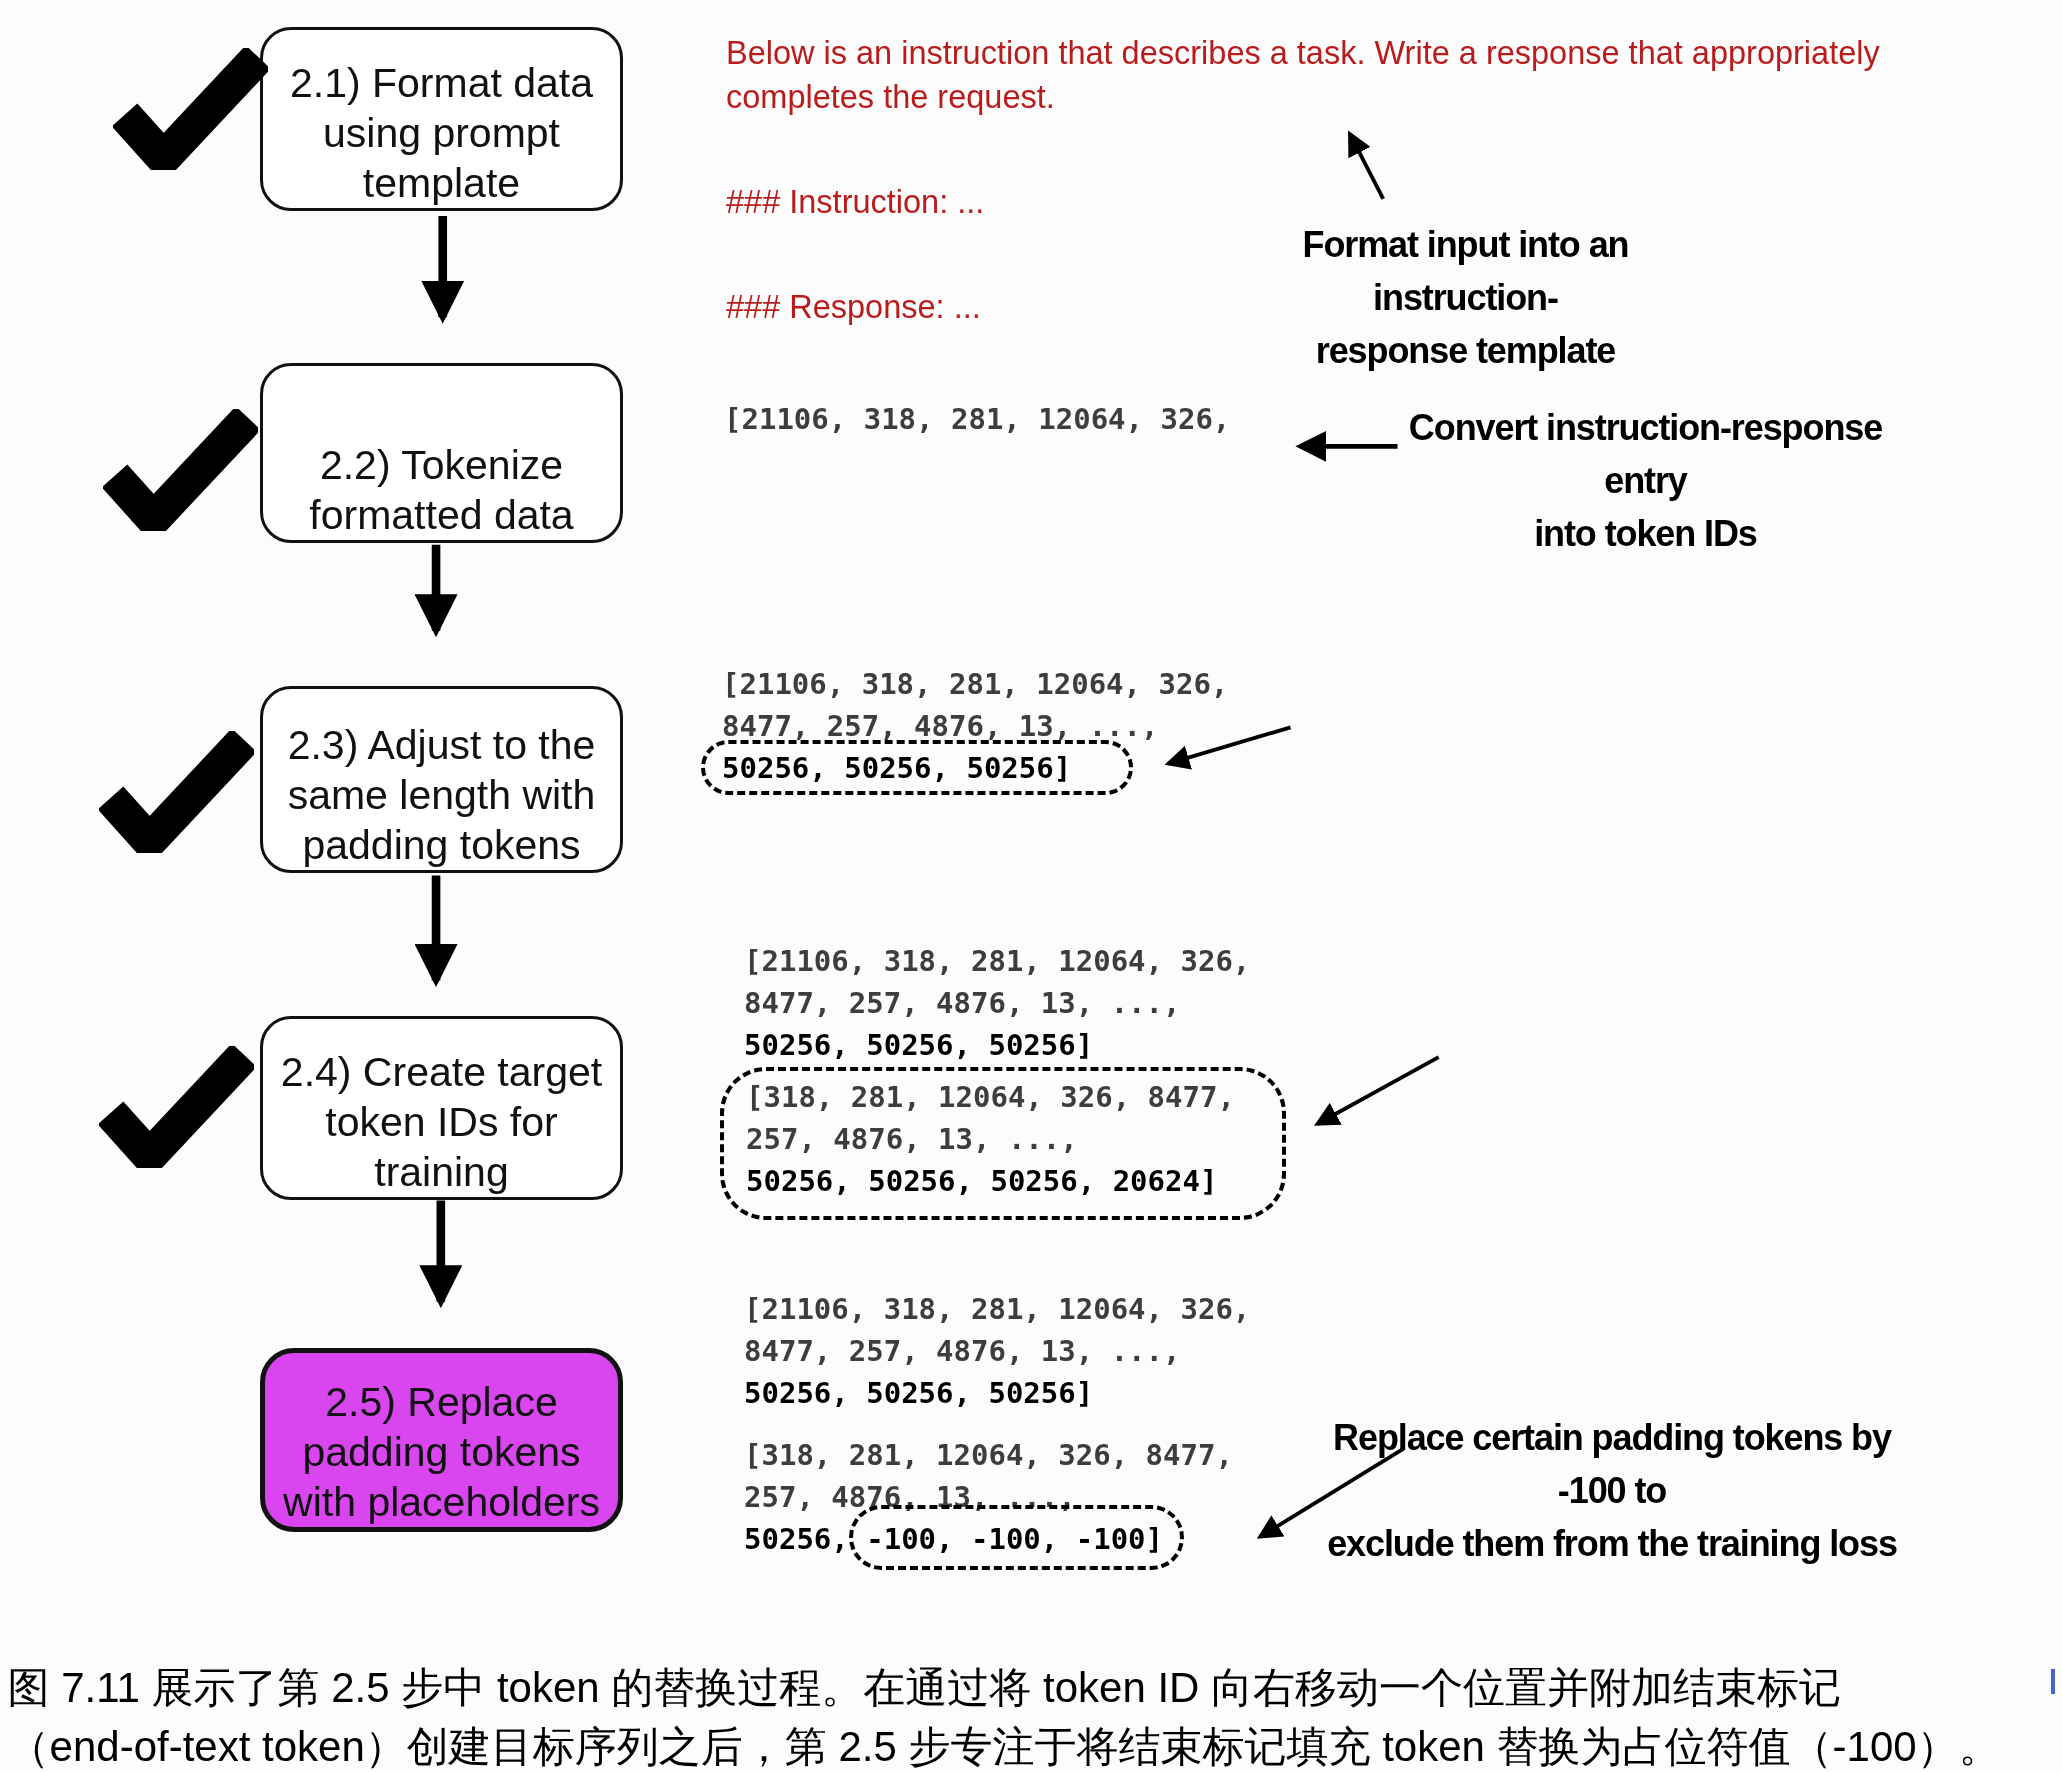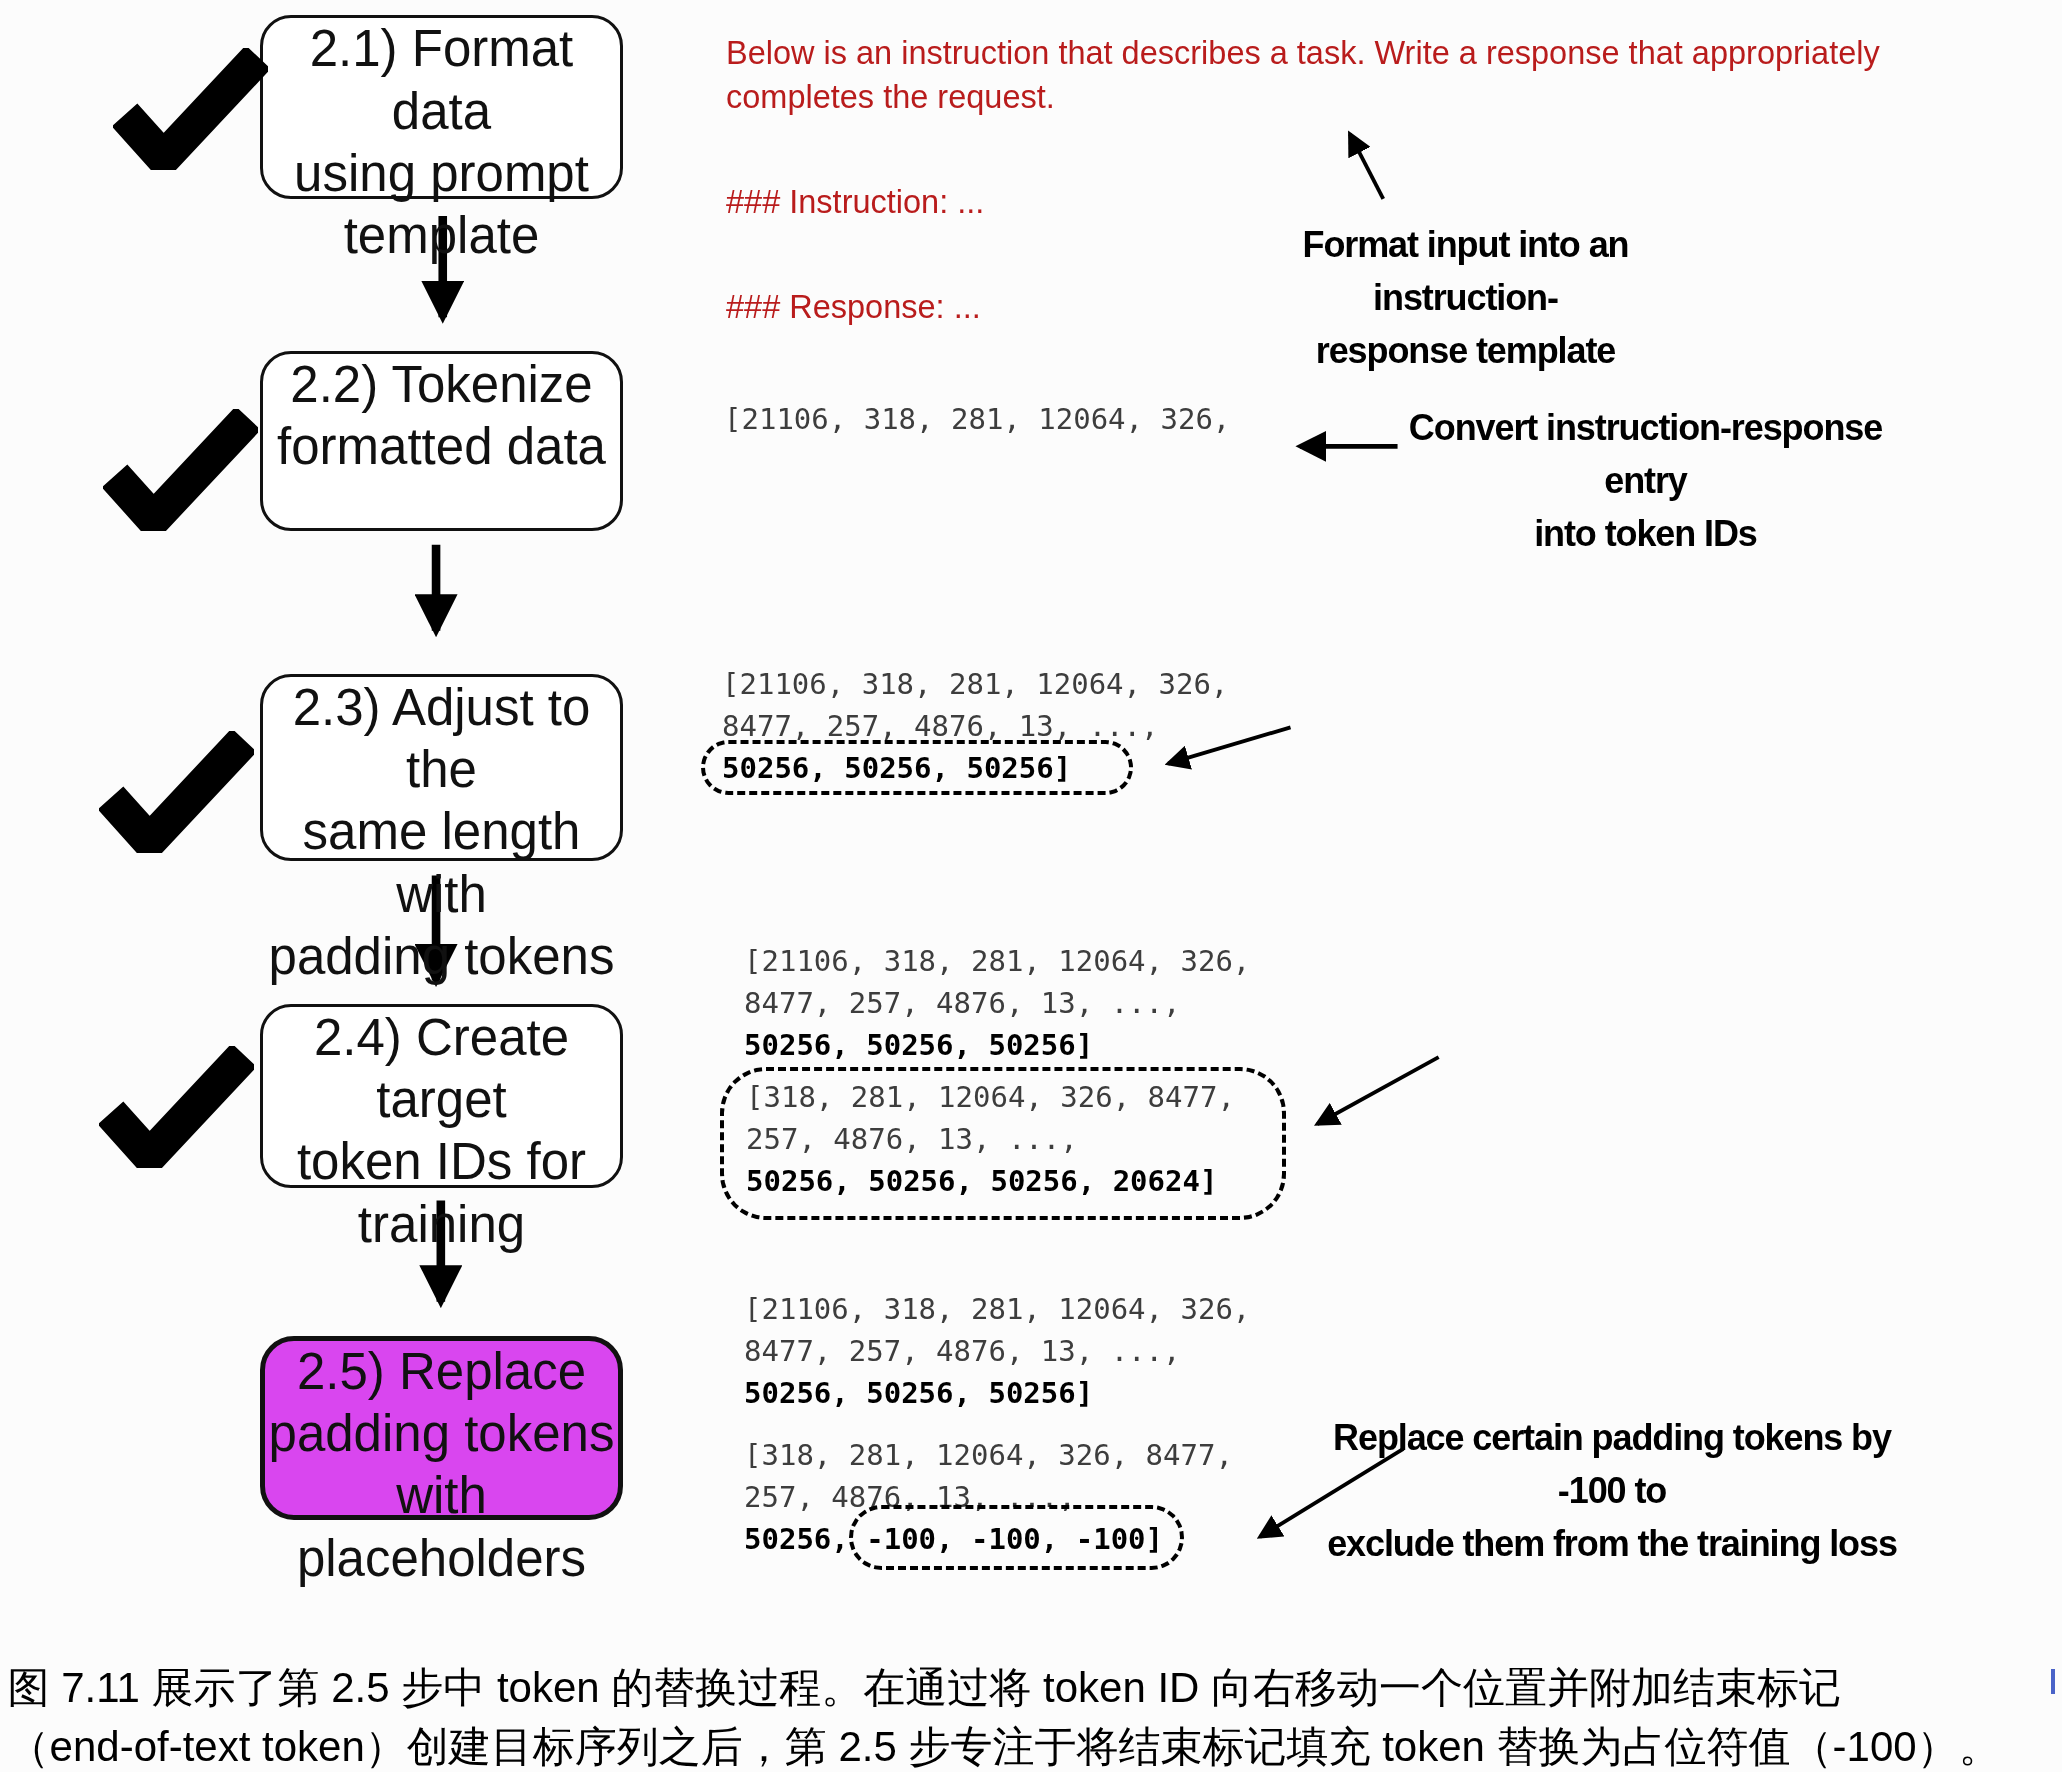--- a/index.html
+++ b/index.html
@@ -5,32 +5,32 @@
   html,body{margin:0;padding:0;background:#fff;}
   .stage{
     position:relative;width:2063px;height:1772px;
     background:#fcfcfc;overflow:hidden;
     font-family:"Liberation Sans",sans-serif;color:#111;
   }
   .overlay{position:absolute;left:0;top:0;pointer-events:none;}
   .box{
     position:absolute;left:260px;width:363px;
     border:3.8px solid #111;border-radius:31px;background:#fff;
-    display:flex;align-items:flex-start;justify-content:center;
-    text-align:center;font-size:51px;line-height:1.22;
-    white-space:pre-line;box-sizing:border-box;
+    display:flex;align-items:flex-end;justify-content:center;
+    text-align:center;font-size:41px;line-height:1.22;
+    white-space:pre-line;box-sizing:border-box;margin-top:12px;
   }
   .box.hl{border-width:5.7px;border-radius:34px;}
   .check{position:absolute;}
   .mono{
     position:absolute;
     font-family:"DejaVu Sans Mono","Liberation Mono",monospace;
     font-size:29px;color:#3d3d3d;
   }
-  .mono .ln{height:42px;white-space:pre;}
+  .mono .ln{height:42px;white-space:pre;font-weight:bold;}
   .mono .b{font-weight:bold;color:#000;}
   .dash{
     position:absolute;border:4.8px dashed #000;box-sizing:border-box;
     background:transparent;
   }
   .sans{position:absolute;font-size:32.5px;line-height:44px;color:#b91c1c;white-space:pre-line;}
   .ann{
     position:absolute;font-weight:bold;font-size:36px;line-height:53px;
     letter-spacing:-1.1px;text-align:center;color:#000;white-space:pre-line;
   }

